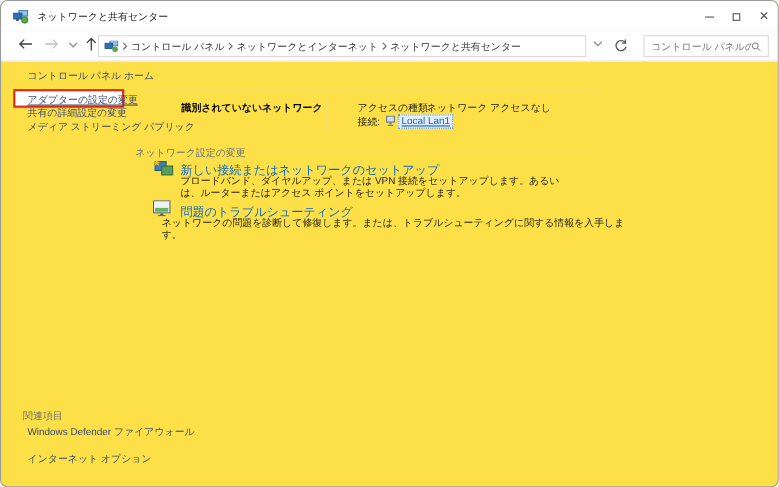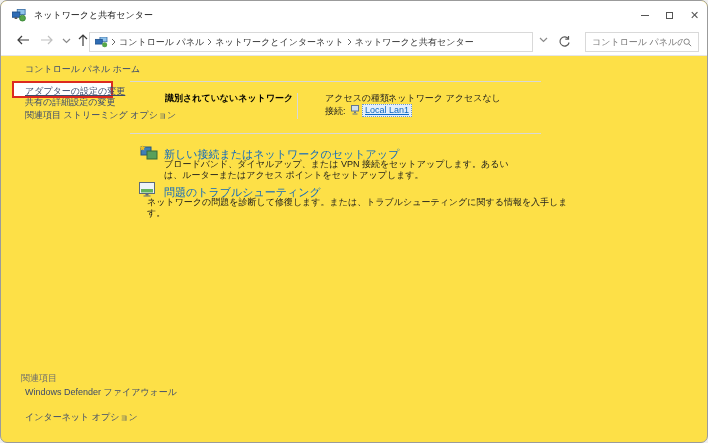--- a/index.html
+++ b/index.html
@@ -122,21 +122,21 @@
     <svg width="11" height="11" viewBox="0 0 11 11">
       <circle cx="4.5" cy="4.5" r="3.3" stroke="#6d6d6d" stroke-width="1" fill="none"></circle>
       <path d="M7 7 L10 10" stroke="#6d6d6d" stroke-width="1.1"></path>
     </svg>
   </div>
 
   <span class="side-link" style="top:62px">コントロール パネル ホーム</span>
   <span class="side-link" style="top:95px">共有の詳細設定の変更</span>
   <div class="red-box"></div>
   <span class="side-link in-box" style="top:84px">アダプターの設定の変更</span>
-  <span class="side-link" style="top:108px">関連項目 ストリーミング オプション</span>
+  <span class="side-link" style="top:108px">メディア ストリーミング パブリック</span>
 
   <span class="side-header" style="top:371px">関連項目</span>
   <span class="side-link side-wrap" style="top:386px">Windows Defender ファイアウォール</span>
   <span class="side-link" style="top:410px">インターネット オプション</span>
 
 
   <div class="section-row" style="top:80px">
     <span class="section-rule"></span>
   </div>
 
@@ -146,20 +146,21 @@
   <span class="txt" style="left:363px;top:91px">ネットワーク アクセスなし</span>
   <span class="txt" style="left:300px;top:104px">接続:</span>
   <svg class="ico-abs" style="left:349px;top:104px" width="10" height="10" viewBox="0 0 10 10">
     <rect x="1.5" y="0.5" width="7" height="5.5" fill="#cfe0f0" stroke="#64778c" stroke-width="1"></rect>
     <rect x="4" y="6.5" width="2" height="1.5" fill="#64778c"></rect>
     <rect x="2.5" y="8.5" width="5" height="1" fill="#64778c"></rect>
   </svg>
   <span class="lan-link">Local Lan1</span>
 
   <div class="section-row" style="top:132px">
+    <span class="section-title">ネットワーク設定の変更</span>
     <span class="section-rule"></span>
   </div>
 
   <svg class="ico-abs" style="left:138px;top:144px" width="19" height="16" viewBox="0 0 19 16">
     <rect x="2" y="2" width="10" height="8" fill="#3f7fb5" stroke="#28567e" stroke-width="1"></rect>
     <rect x="8" y="6" width="10" height="8" fill="#58a05a" stroke="#376b39" stroke-width="1"></rect>
     <path d="M3.5 0 L4.3 2 L6.5 2.2 L4.8 3.5 L5.4 5.6 L3.5 4.4 L1.6 5.6 L2.2 3.5 L0.5 2.2 L2.7 2" fill="#f2c11e"></path>
   </svg>
   <span class="task-link" style="left:163px;top:146px">新しい接続またはネットワークのセットアップ</span>
   <div class="task-desc" style="left:163px;top:158px;width:345px">ブロードバンド、ダイヤルアップ、または VPN 接続をセットアップします。あるいは、ルーターまたはアクセス ポイントをセットアップします。</div>

